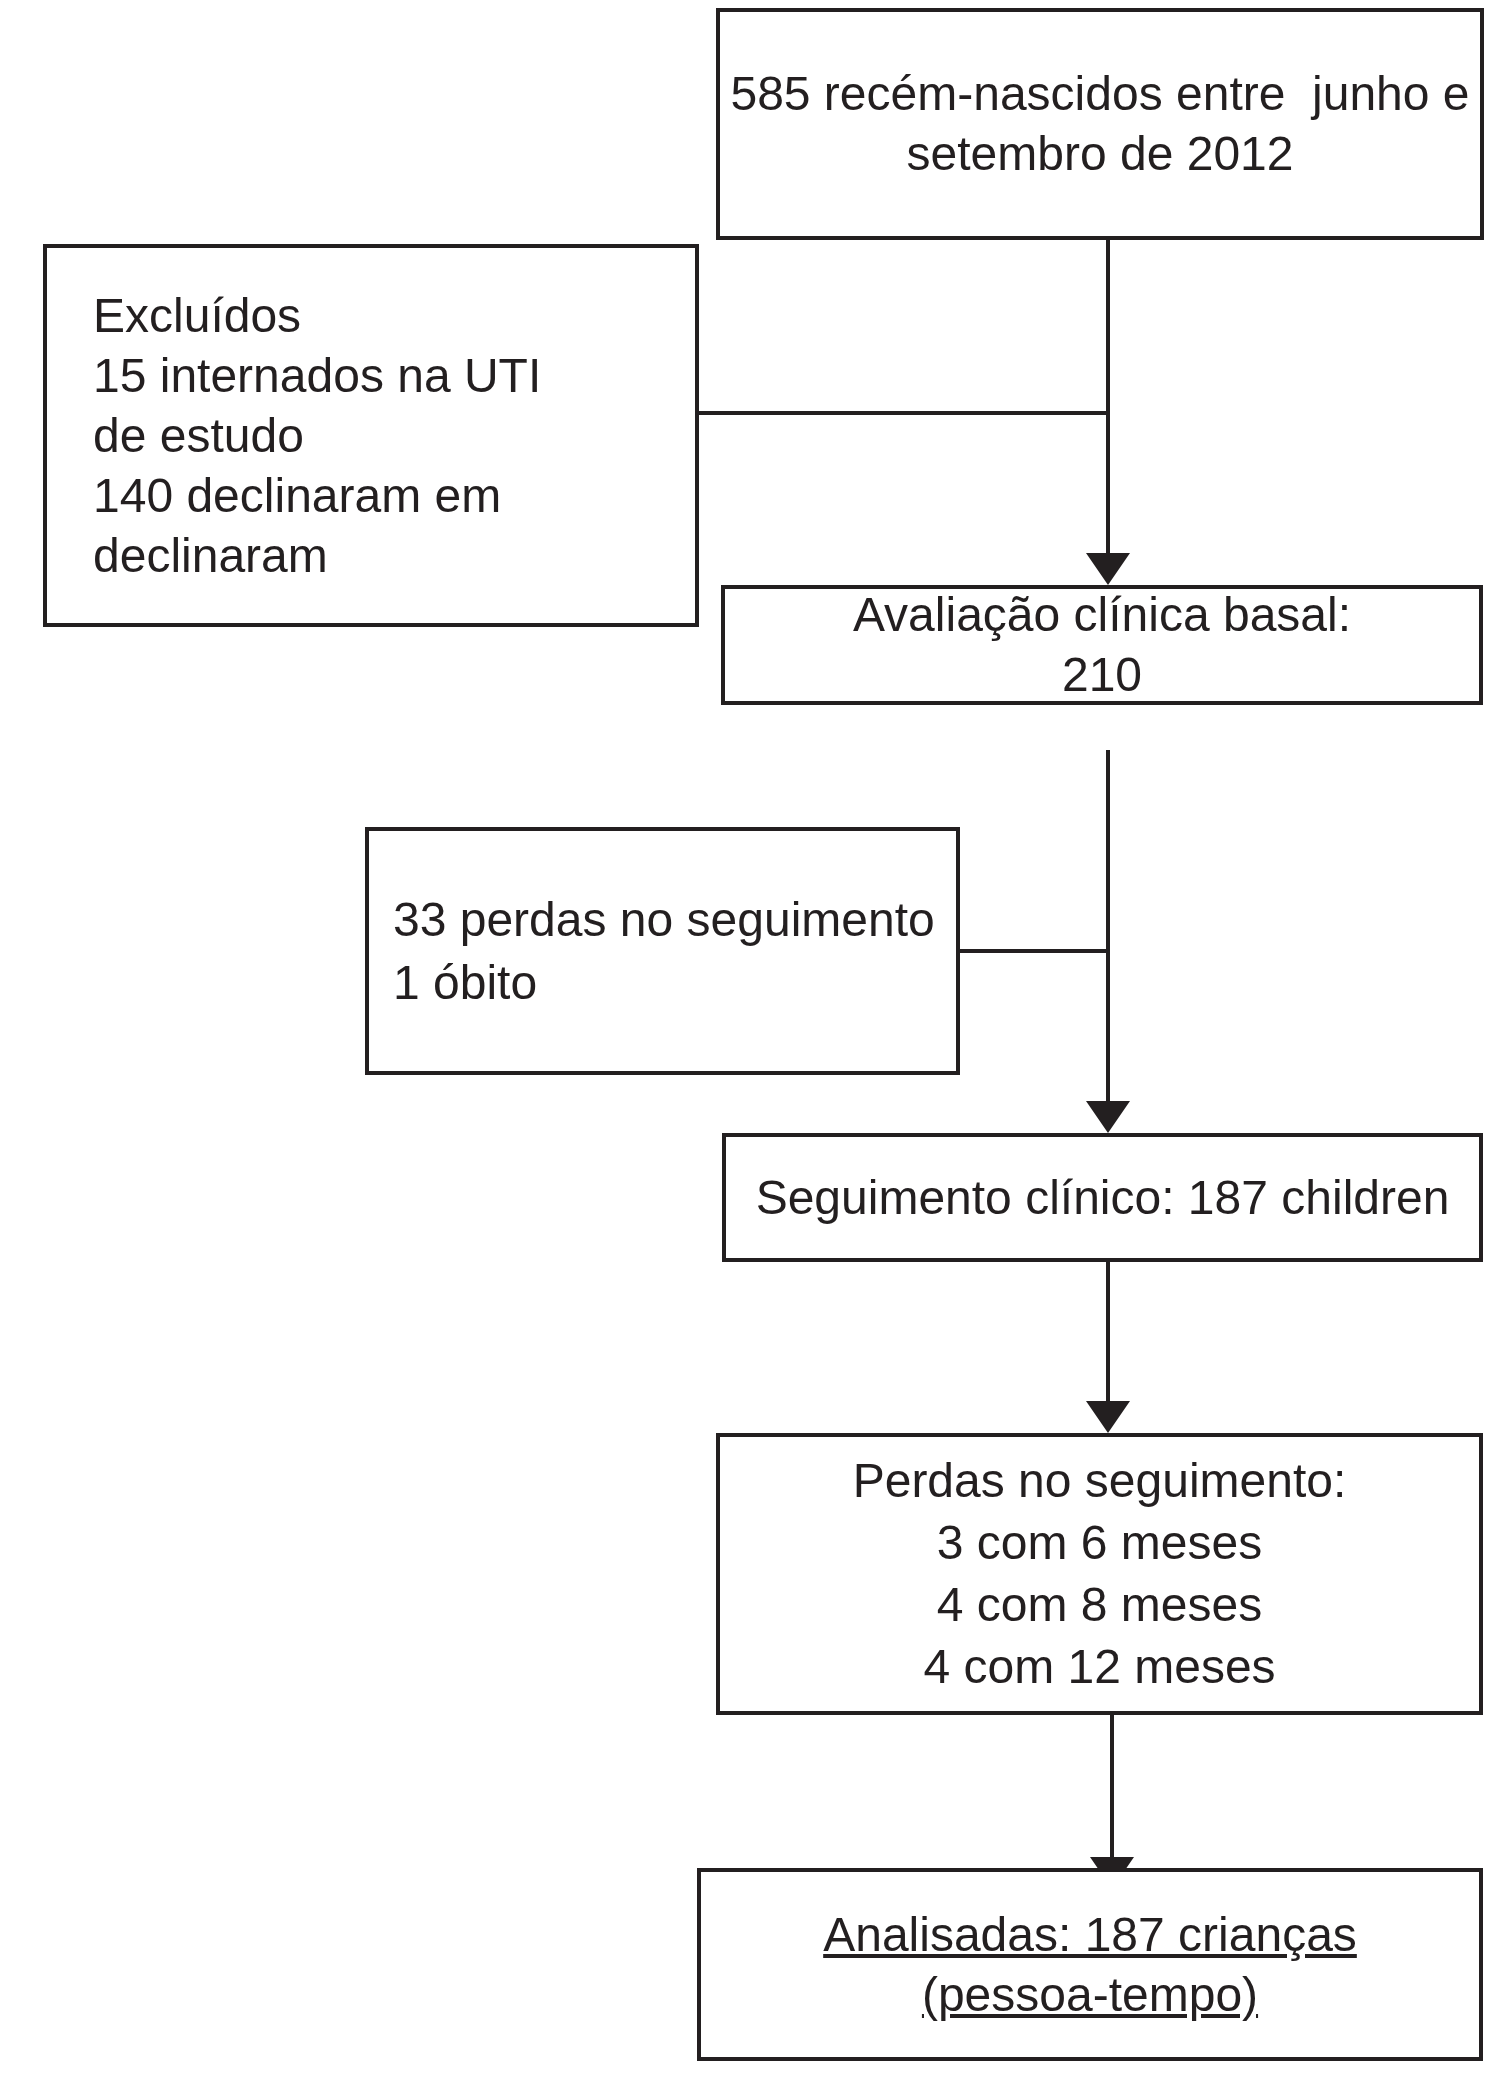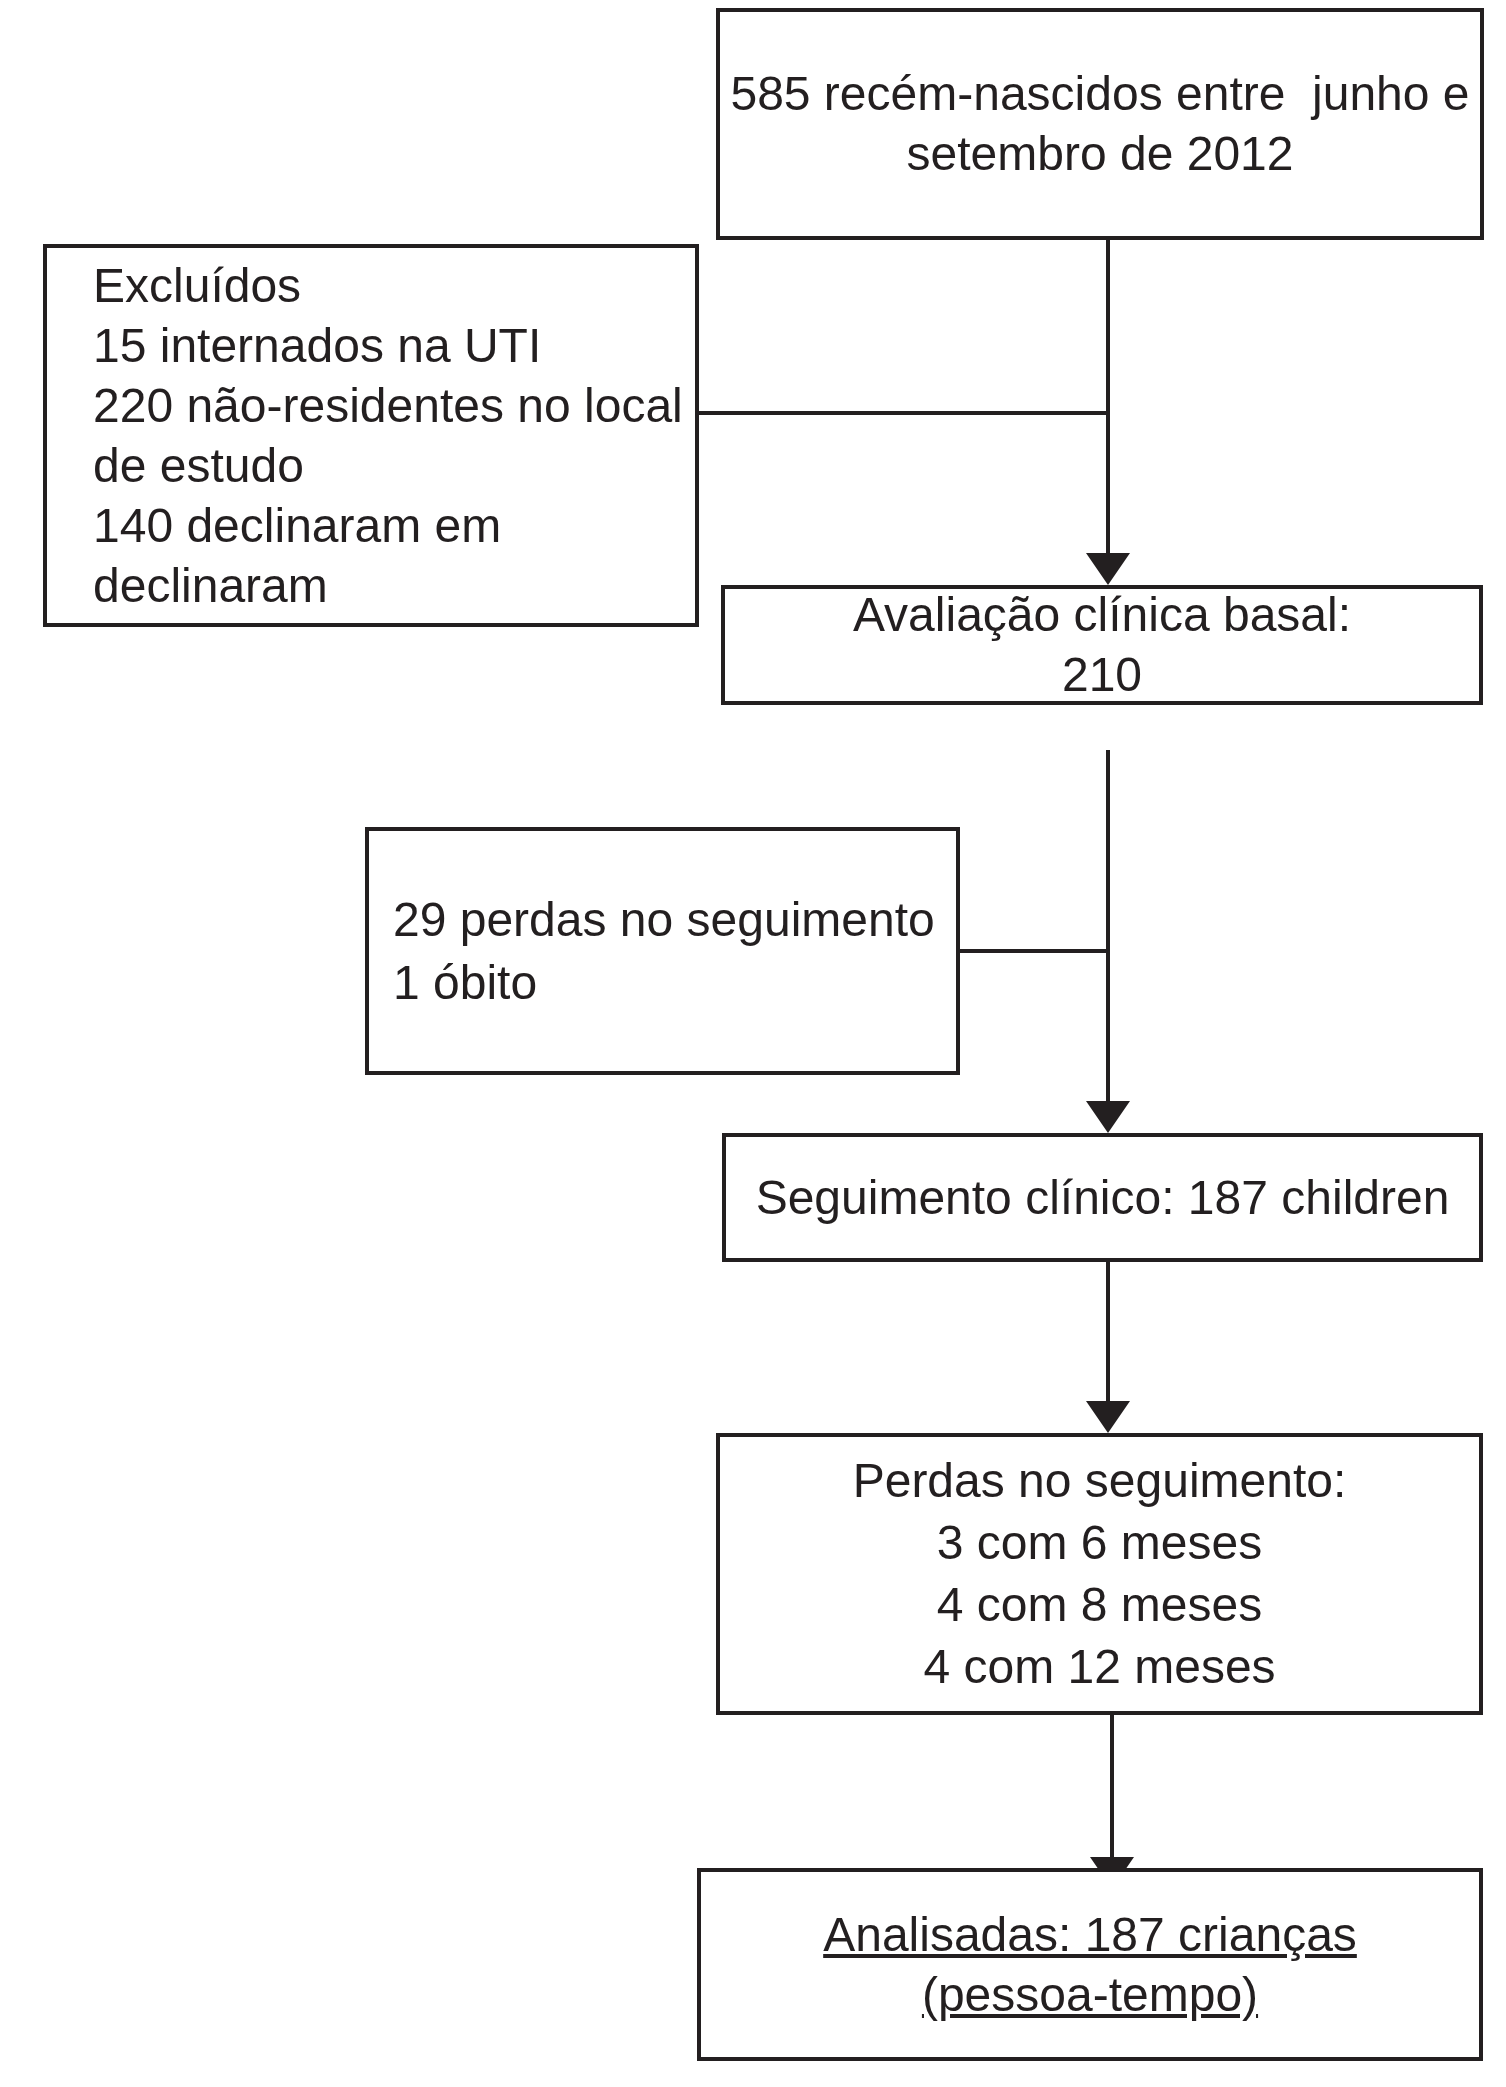--- a/index.html
+++ b/index.html
@@ -108,33 +108,32 @@
   <div class="arrow-down" id="spine-4-head"></div>
 
   <div class="box center" id="box-enrollment">
     <div class="line">585 recém-nascidos entre  junho e</div>
     <div class="line">setembro de 2012</div>
   </div>
 
   <div class="box left" id="box-excluded">
     <div class="line">Excluídos</div>
     <div class="line">15 internados na UTI</div>
-    <div class="line">220 não-residentes no local</div>
     <div class="line">de estudo</div>
     <div class="line">140 declinaram em</div>
     <div class="line">declinaram</div>
   </div>
 
   <div class="box center" id="box-baseline">
     <div class="line">Avaliação clínica basal:</div>
     <div class="line">210</div>
   </div>
 
   <div class="box left" id="box-losses1">
-    <div class="line">29 perdas no seguimento</div>
+    <div class="line">33 perdas no seguimento</div>
     <div class="line">1 óbito</div>
   </div>
 
   <div class="box center" id="box-followup">
     <div class="line">Seguimento clínico: 187 children</div>
   </div>
 
   <div class="box center" id="box-losses2">
     <div class="line">Perdas no seguimento:</div>
     <div class="line">3 com 6 meses</div>

